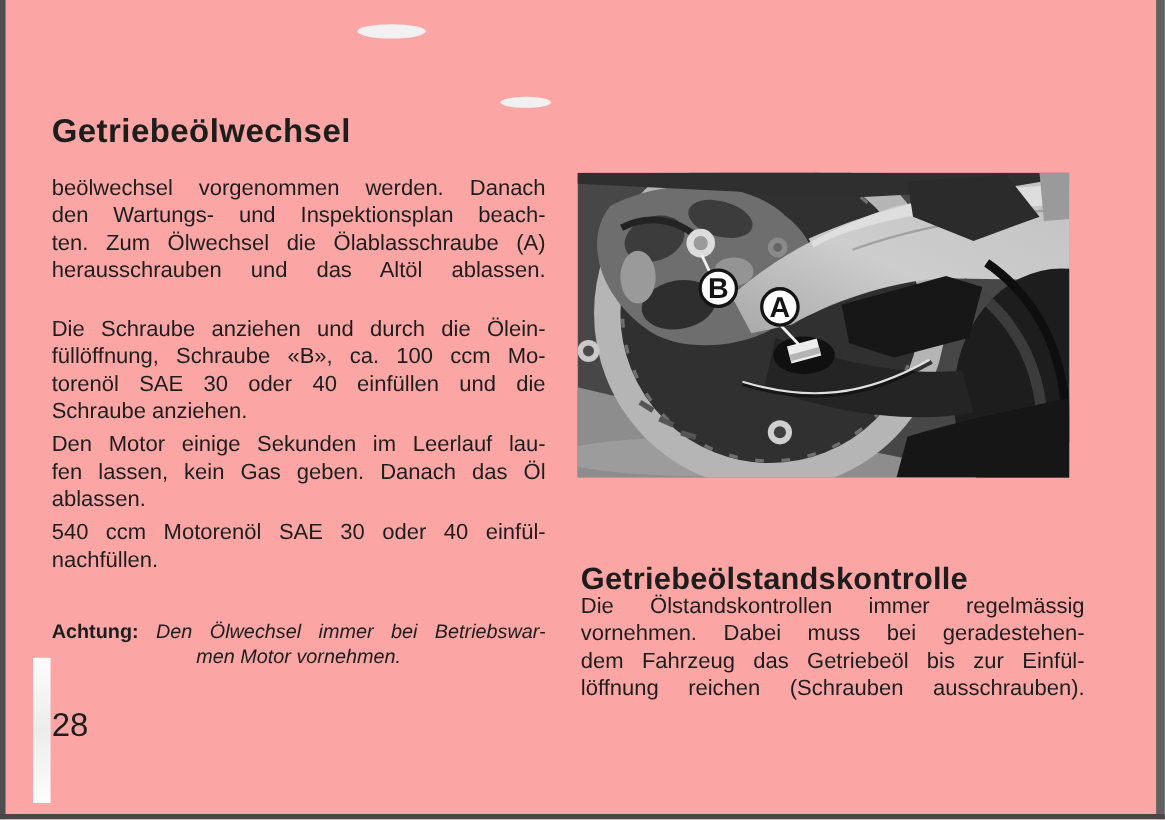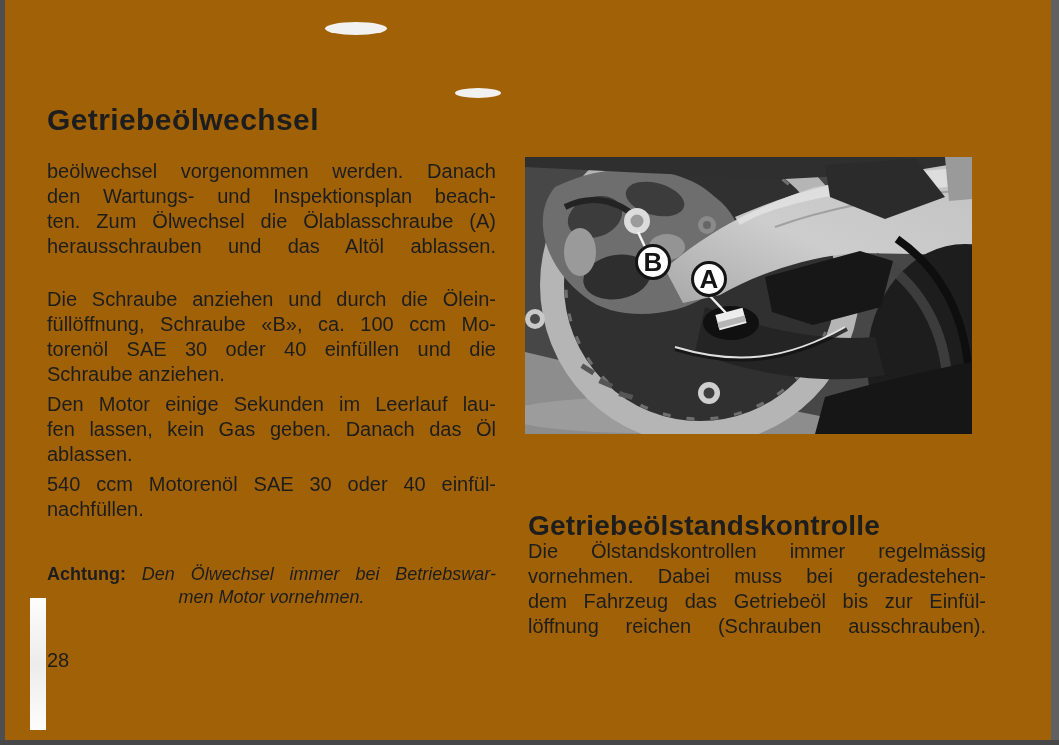--- a/index.html
+++ b/index.html
@@ -1,18 +1,18 @@
 <!DOCTYPE html>
 <html><head>
 <meta charset="utf-8">
 <style>
   html,body{margin:0;padding:0;background:#e9e9e9;}
   .page{
     position:relative;width:1059px;height:745px;
-    background:#a16207;overflow:hidden;
+    background:#fca5a5;overflow:hidden;
     font-family:"Liberation Sans",sans-serif;color:#1d1d1d;
   }
   .abs{position:absolute;}
   
   .edge-left{left:0;top:0;width:5px;height:745px;background:#4e4e4e;}
   .edge-right{left:1051px;top:0;width:8px;height:745px;background:#606060;}
   .edge-bottom{left:0;top:740px;width:1059px;height:5px;background:#474747;}
   
   .smudge{background:#f1f1f1;border-radius:50%;}
   .streak{background:linear-gradient(#fdfdfd,#ececec,#fdfdfd);}
@@ -23,21 +23,21 @@
   .para{font-size:20px;line-height:25px;}
   .col-l{left:47px;width:449px;}
   .col-r{left:528px;width:458px;}
   .ln{display:block;text-align:justify;text-align-last:justify;}
   .ln.last{text-align-last:left;}
   
   .note{left:47px;width:449px;font-size:18px;line-height:23px;}
   .note .ln1{display:block;text-align:justify;text-align-last:justify;}
   .note-label{font-weight:700;}
   .note-it{font-style:italic;}
-  .pagenum{left:47px;top:649px;font-size:20px;line-height:22px;}
+  .pagenum{left:47px;top:649px;font-size:30px;line-height:22px;}
   .photo{left:525px;top:157px;width:447px;height:277px;}
   .photo svg{display:block;}
 </style>
 </head>
 <body>
 
 <div class="page">
 
   <div class="abs smudge" style="left:325px;top:22px;width:62px;height:13px;"></div>
   <div class="abs smudge" style="left:455px;top:88px;width:46px;height:10px;"></div>

